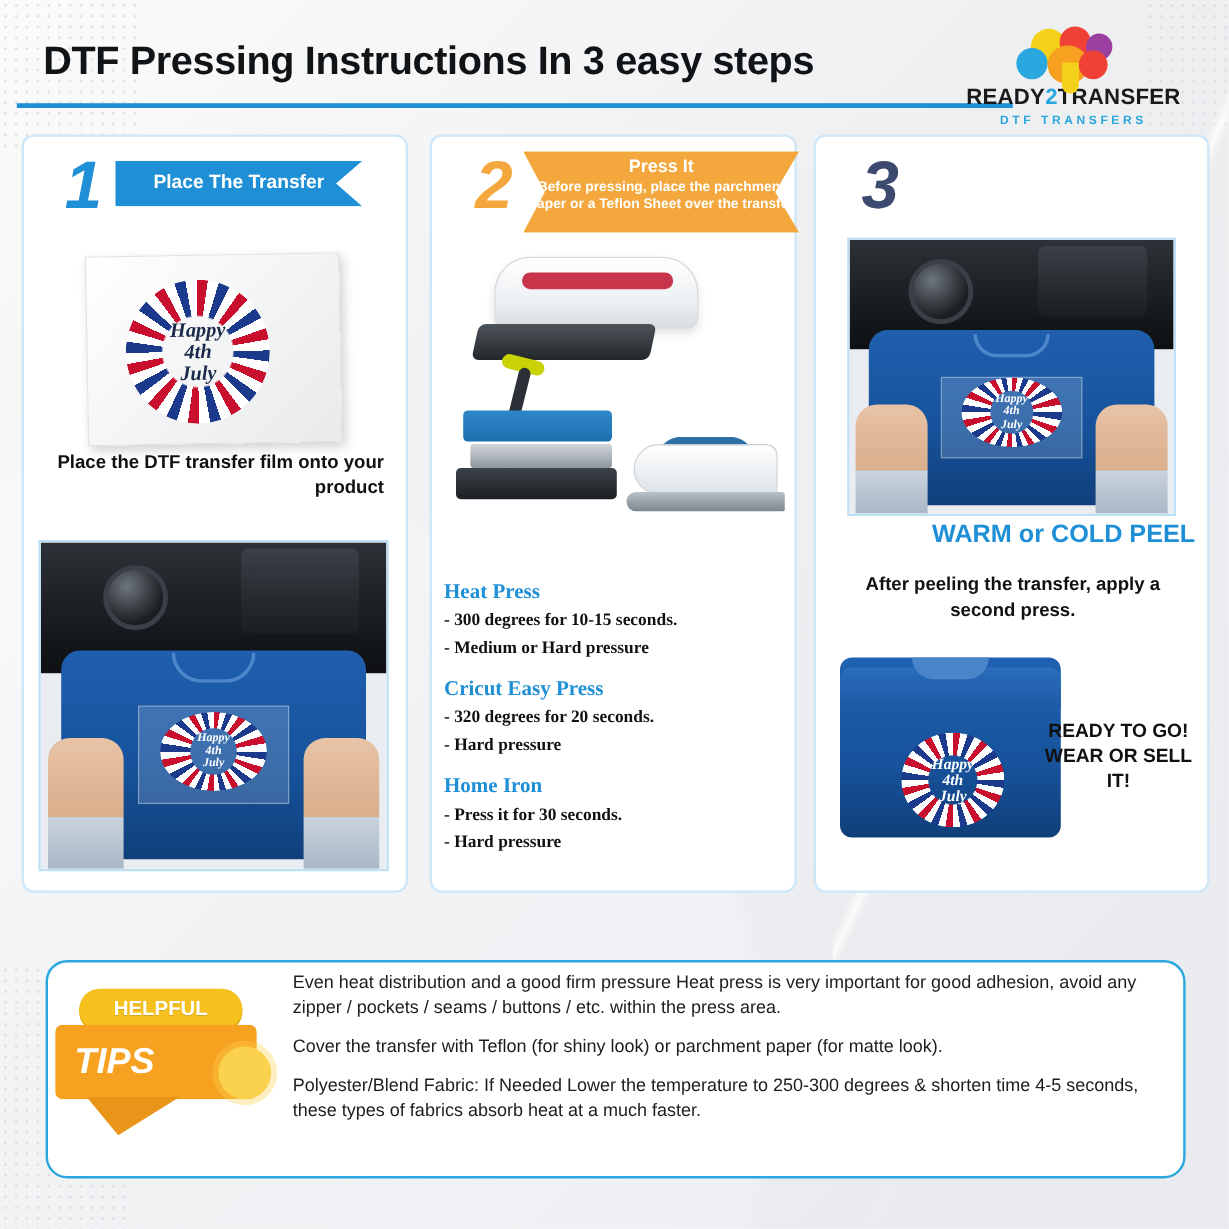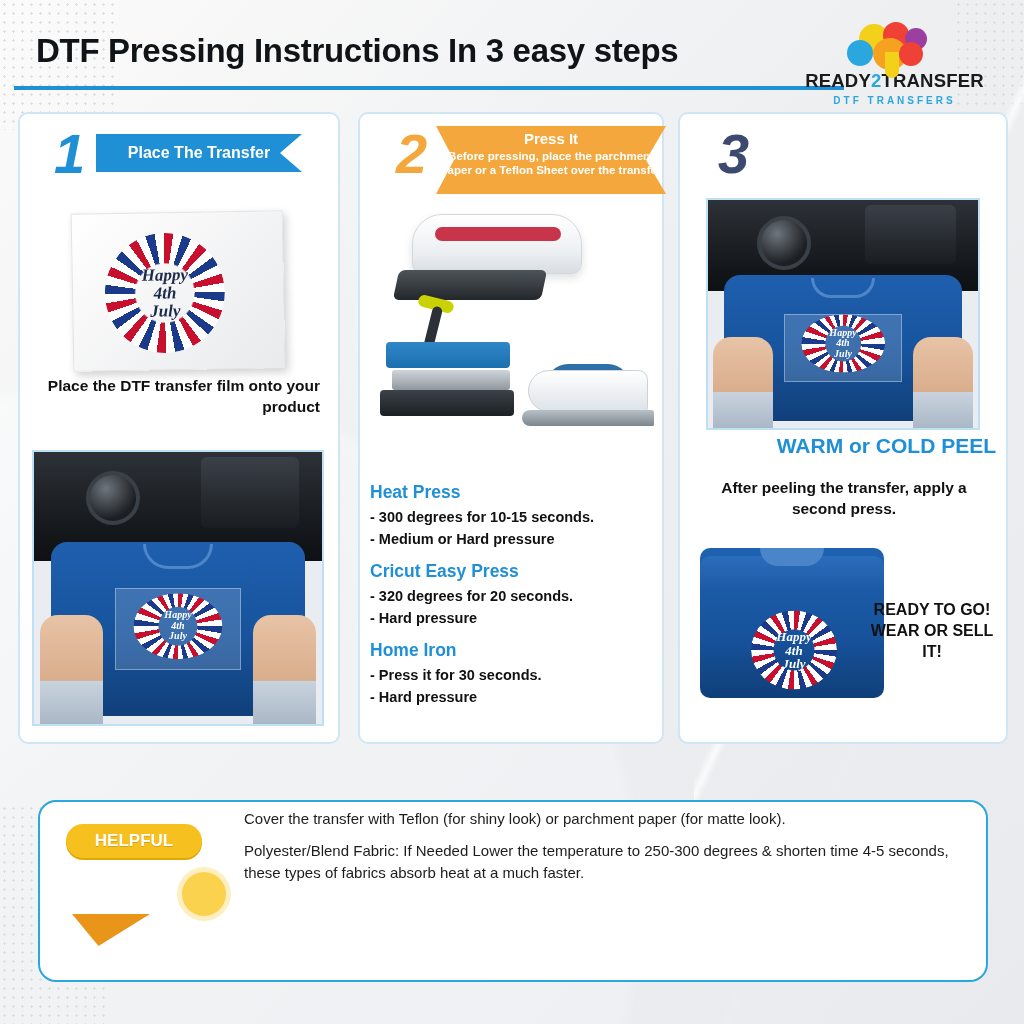--- a/index.html
+++ b/index.html
@@ -252,21 +252,21 @@
     border: 9px solid #2f6fa8; border-bottom: none;
     border-radius: 30px 30px 0 0;
   }
   .eq-iron .sole {
     position: absolute; left: 0px; top: 46px; width: 132px; height: 16px;
     background: linear-gradient(180deg,#b9c1c8,#7d868e);
     border-radius: 30px 10px 6px 30px;
   }
 
   
-  .settings { position: absolute; left: 370px; top: 482px; width: 286px; }
+  .settings { position: absolute; left: 370px; top: 482px; width: 286px; font-family: Liberation Serif, serif; }
   .set-h {
     font-size: 17.5px; font-weight: bold; color: #1f8fd6; margin-top: 14px;
   }
   .set-h:first-child { margin-top: 0; }
   .set-l {
     font-size: 14.5px; font-weight: bold; color: #111; margin-top: 6px;
   }
 
   
   .shirtphoto3 { left: 706px; top: 198px; width: 274px; height: 232px; }
@@ -474,20 +474,24 @@
       <div class="script" style="font-size:13px;">Happy<br>4th<br>July</div>
     </div>
   </div>
   <div class="ready">READY TO GO! WEAR OR SELL IT!</div>
 
   <div class="tips"></div>
   <div class="tipsbadge">
     <div class="tag">
         <span>HELPFUL</span>
       </div>
+    <div class="plate">
+        <span>TIPS</span>
+      </div>
     <div class="tail"></div>
     <div class="sun"></div>
   </div>
   <div class="tipstext">
+    <p>Even heat distribution and a good firm pressure Heat press is very important for good adhesion, avoid any zipper / pockets / seams / buttons / etc. within the press area.</p>
     <p>Cover the transfer with Teflon (for shiny look) or parchment paper (for matte look).</p>
     <p>Polyester/Blend Fabric: If Needed Lower the temperature to 250-300 degrees &amp; shorten time 4-5 seconds, these types of fabrics absorb heat at a much faster.</p>
   </div>
 </div>
 
 </body></html>

